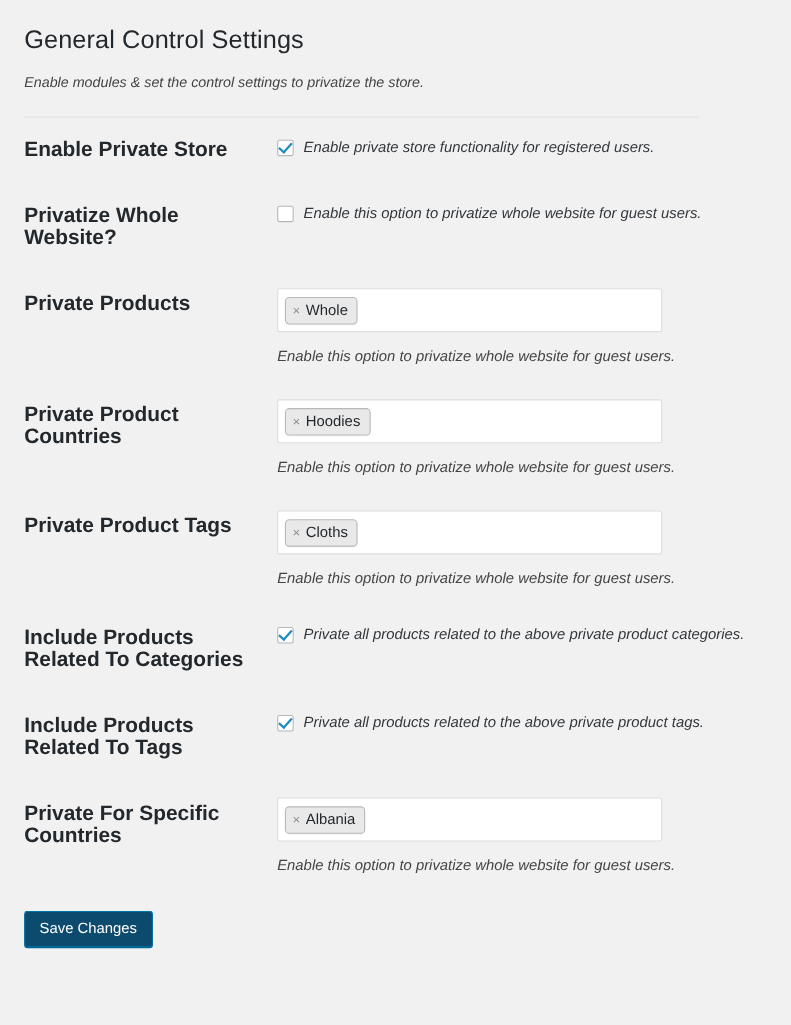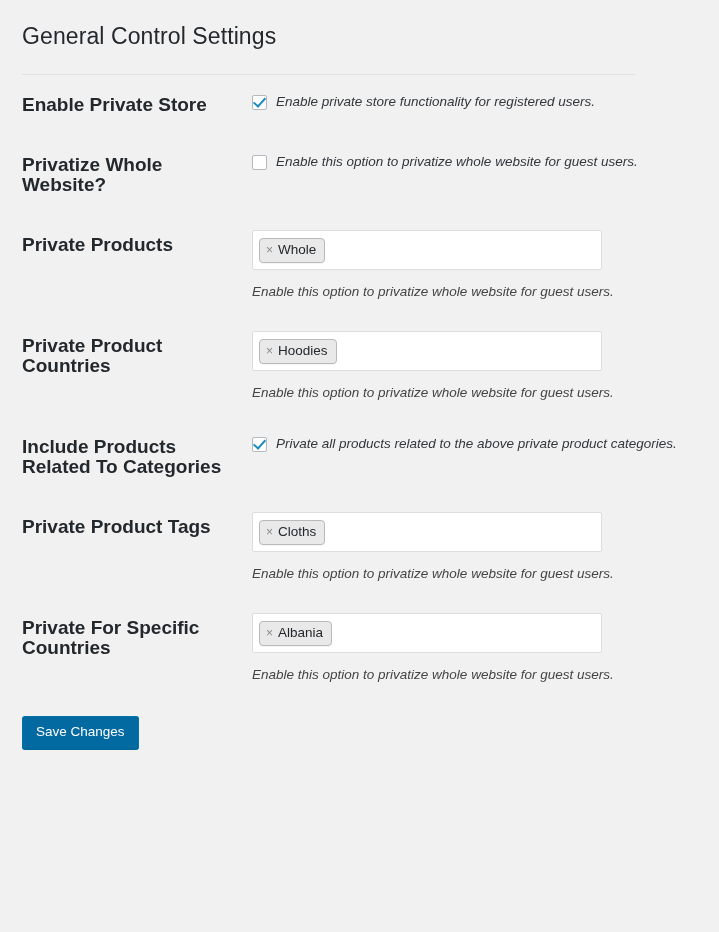--- a/index.html
+++ b/index.html
@@ -136,39 +136,40 @@
     font-style: italic;
     font-size: 13.5px;
     color: #444;
     line-height: 18px;
     margin-top: 13px;
   }
 
   .submit-area { padding: 17px 0 0 0; }
   .btn-primary {
     display: inline-block;
-    background: #0369a1;
+    background: #0c4a6e;
     border: 1px solid #0073aa;
     border-bottom-color: #006799;
     border-radius: 3px;
     color: #fff;
     font-size: 13.5px;
     line-height: 16px;
     padding: 7px 13px 8px 13px;
     box-shadow: 0 1px 0 #006799;
     cursor: pointer;
     font-family: "Liberation Sans", sans-serif;
   }
 </style>
 </head>
 <body>
 
 <div class="wrap">
 
   <h1 class="page-title">General Control Settings</h1>
+  <p class="page-subtitle">Enable modules &amp; set the control settings to privatize the store.</p>
   <hr class="divider">
 
   <table class="form-table">
     <tbody id="rows-body">
         <tr>
           <th>Enable Private Store</th>
           <td>
             <label class="cb-row">
               <span class="cb-box checked"></span>
               <span class="cb-text">Enable private store functionality for registered users.</span>
@@ -202,38 +203,47 @@
             <div class="tag-input">
               <span class="chip">
                 <span class="chip-x">×</span>
                 <span>Hoodies</span>
               </span>
             </div>
             <div class="help-text">Enable this option to privatize whole website for guest users.</div>
           </td>
         </tr>
         <tr>
+          <th>Private Product Tags</th>
+          <td>
+            <div class="tag-input">
+              <span class="chip">
+                <span class="chip-x">×</span>
+                <span>Cloths</span>
+              </span>
+            </div>
+            <div class="help-text">Enable this option to privatize whole website for guest users.</div>
+          </td>
+        </tr>
+        <tr>
           <th>Include Products Related To Categories</th>
           <td>
             <label class="cb-row">
               <span class="cb-box checked"></span>
               <span class="cb-text">Private all products related to the above private product categories.</span>
             </label>
           </td>
         </tr>
         <tr>
-          <th>Private Product Tags</th>
-          <td>
-            <div class="tag-input">
-              <span class="chip">
-                <span class="chip-x">×</span>
-                <span>Cloths</span>
-              </span>
-            </div>
-            <div class="help-text">Enable this option to privatize whole website for guest users.</div>
+          <th>Include Products Related To Tags</th>
+          <td>
+            <label class="cb-row">
+              <span class="cb-box checked"></span>
+              <span class="cb-text">Private all products related to the above private product tags.</span>
+            </label>
           </td>
         </tr>
         <tr>
           <th>Private For Specific Countries</th>
           <td>
             <div class="tag-input">
               <span class="chip">
                 <span class="chip-x">×</span>
                 <span>Albania</span>
               </span>

